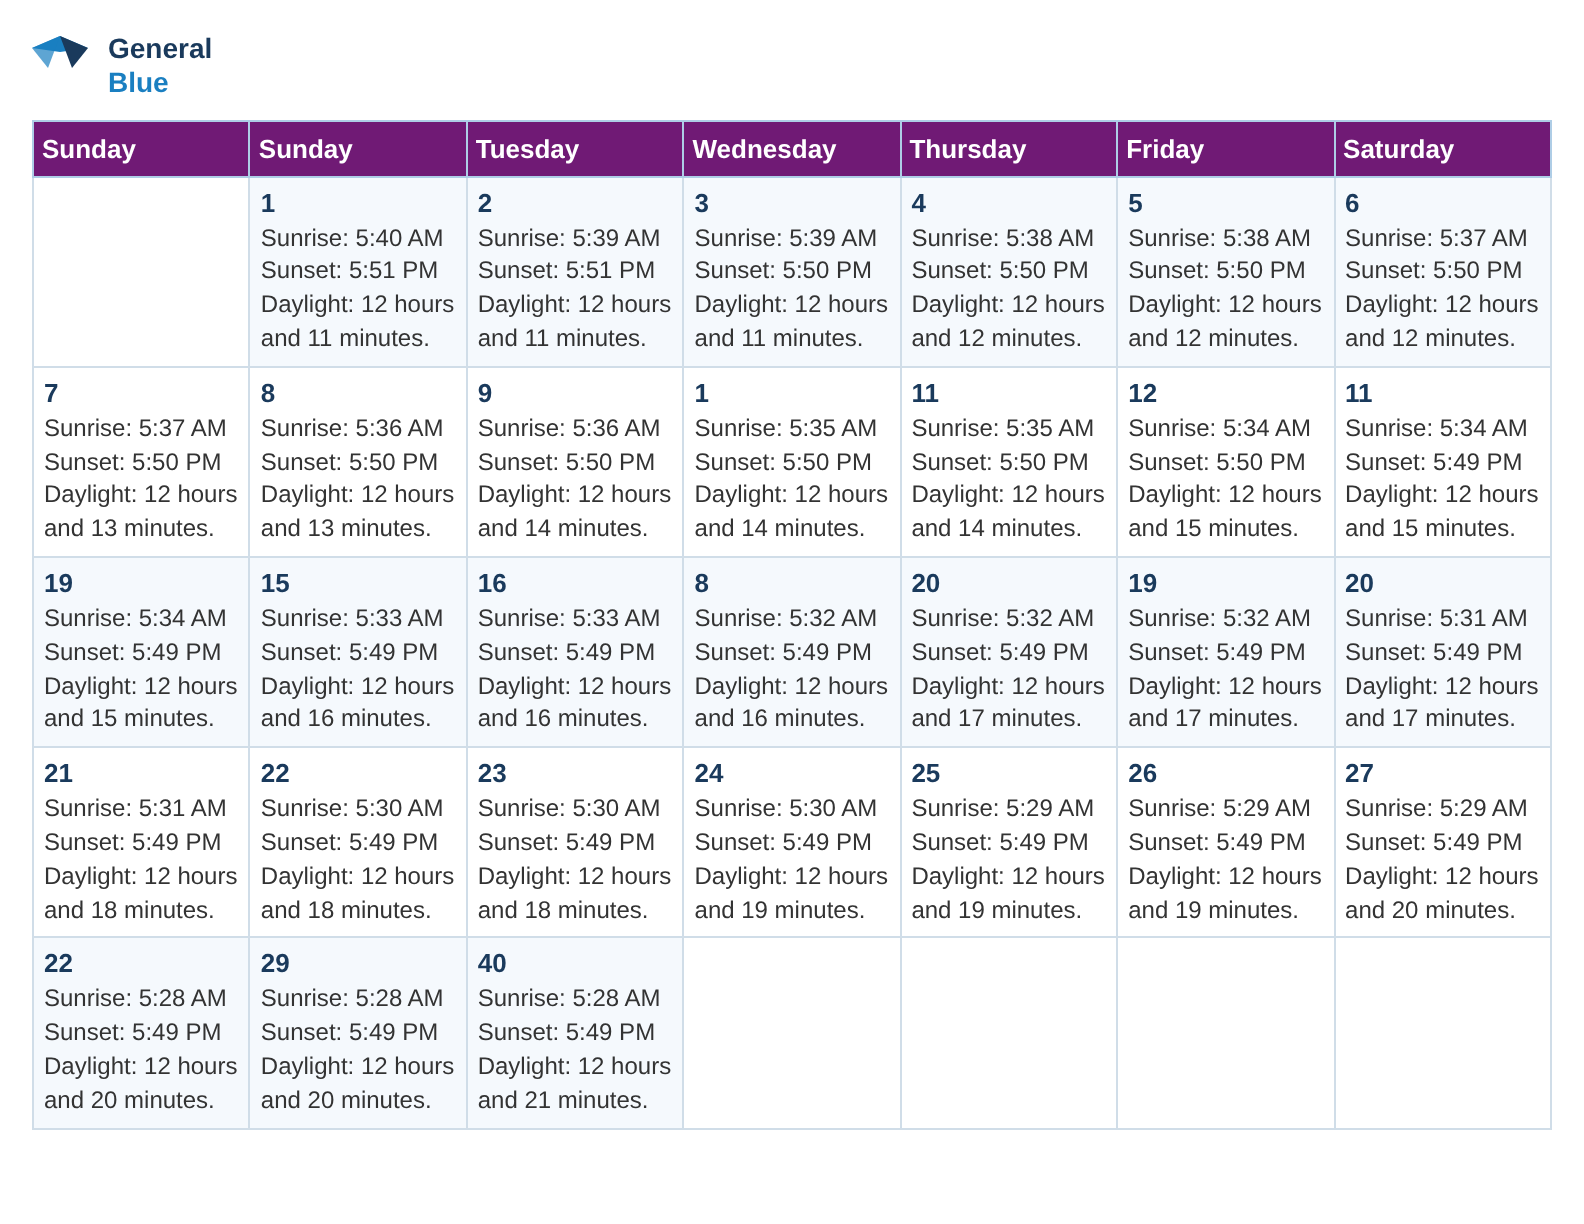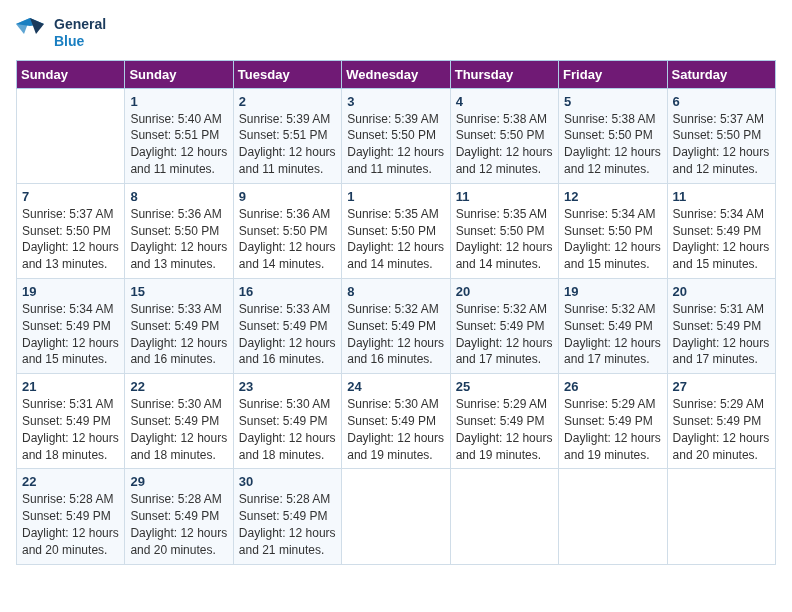--- a/index.html
+++ b/index.html
@@ -333,21 +333,21 @@
 and 20 minutes.</div>
         </td>
         <td>
           <span class="day-number">29</span>
           <div class="day-info" style="white-space: pre-line;">Sunrise: 5:28 AM
 Sunset: 5:49 PM
 Daylight: 12 hours
 and 20 minutes.</div>
         </td>
         <td>
-          <span class="day-number">30</span>
+          <span class="day-number">40</span>
           <div class="day-info" style="white-space: pre-line;">Sunrise: 5:28 AM
 Sunset: 5:49 PM
 Daylight: 12 hours
 and 21 minutes.</div>
         </td>
         <td class="empty-cell"></td>
         <td class="empty-cell"></td>
         <td class="empty-cell"></td>
         <td class="empty-cell"></td>
       </tr>

